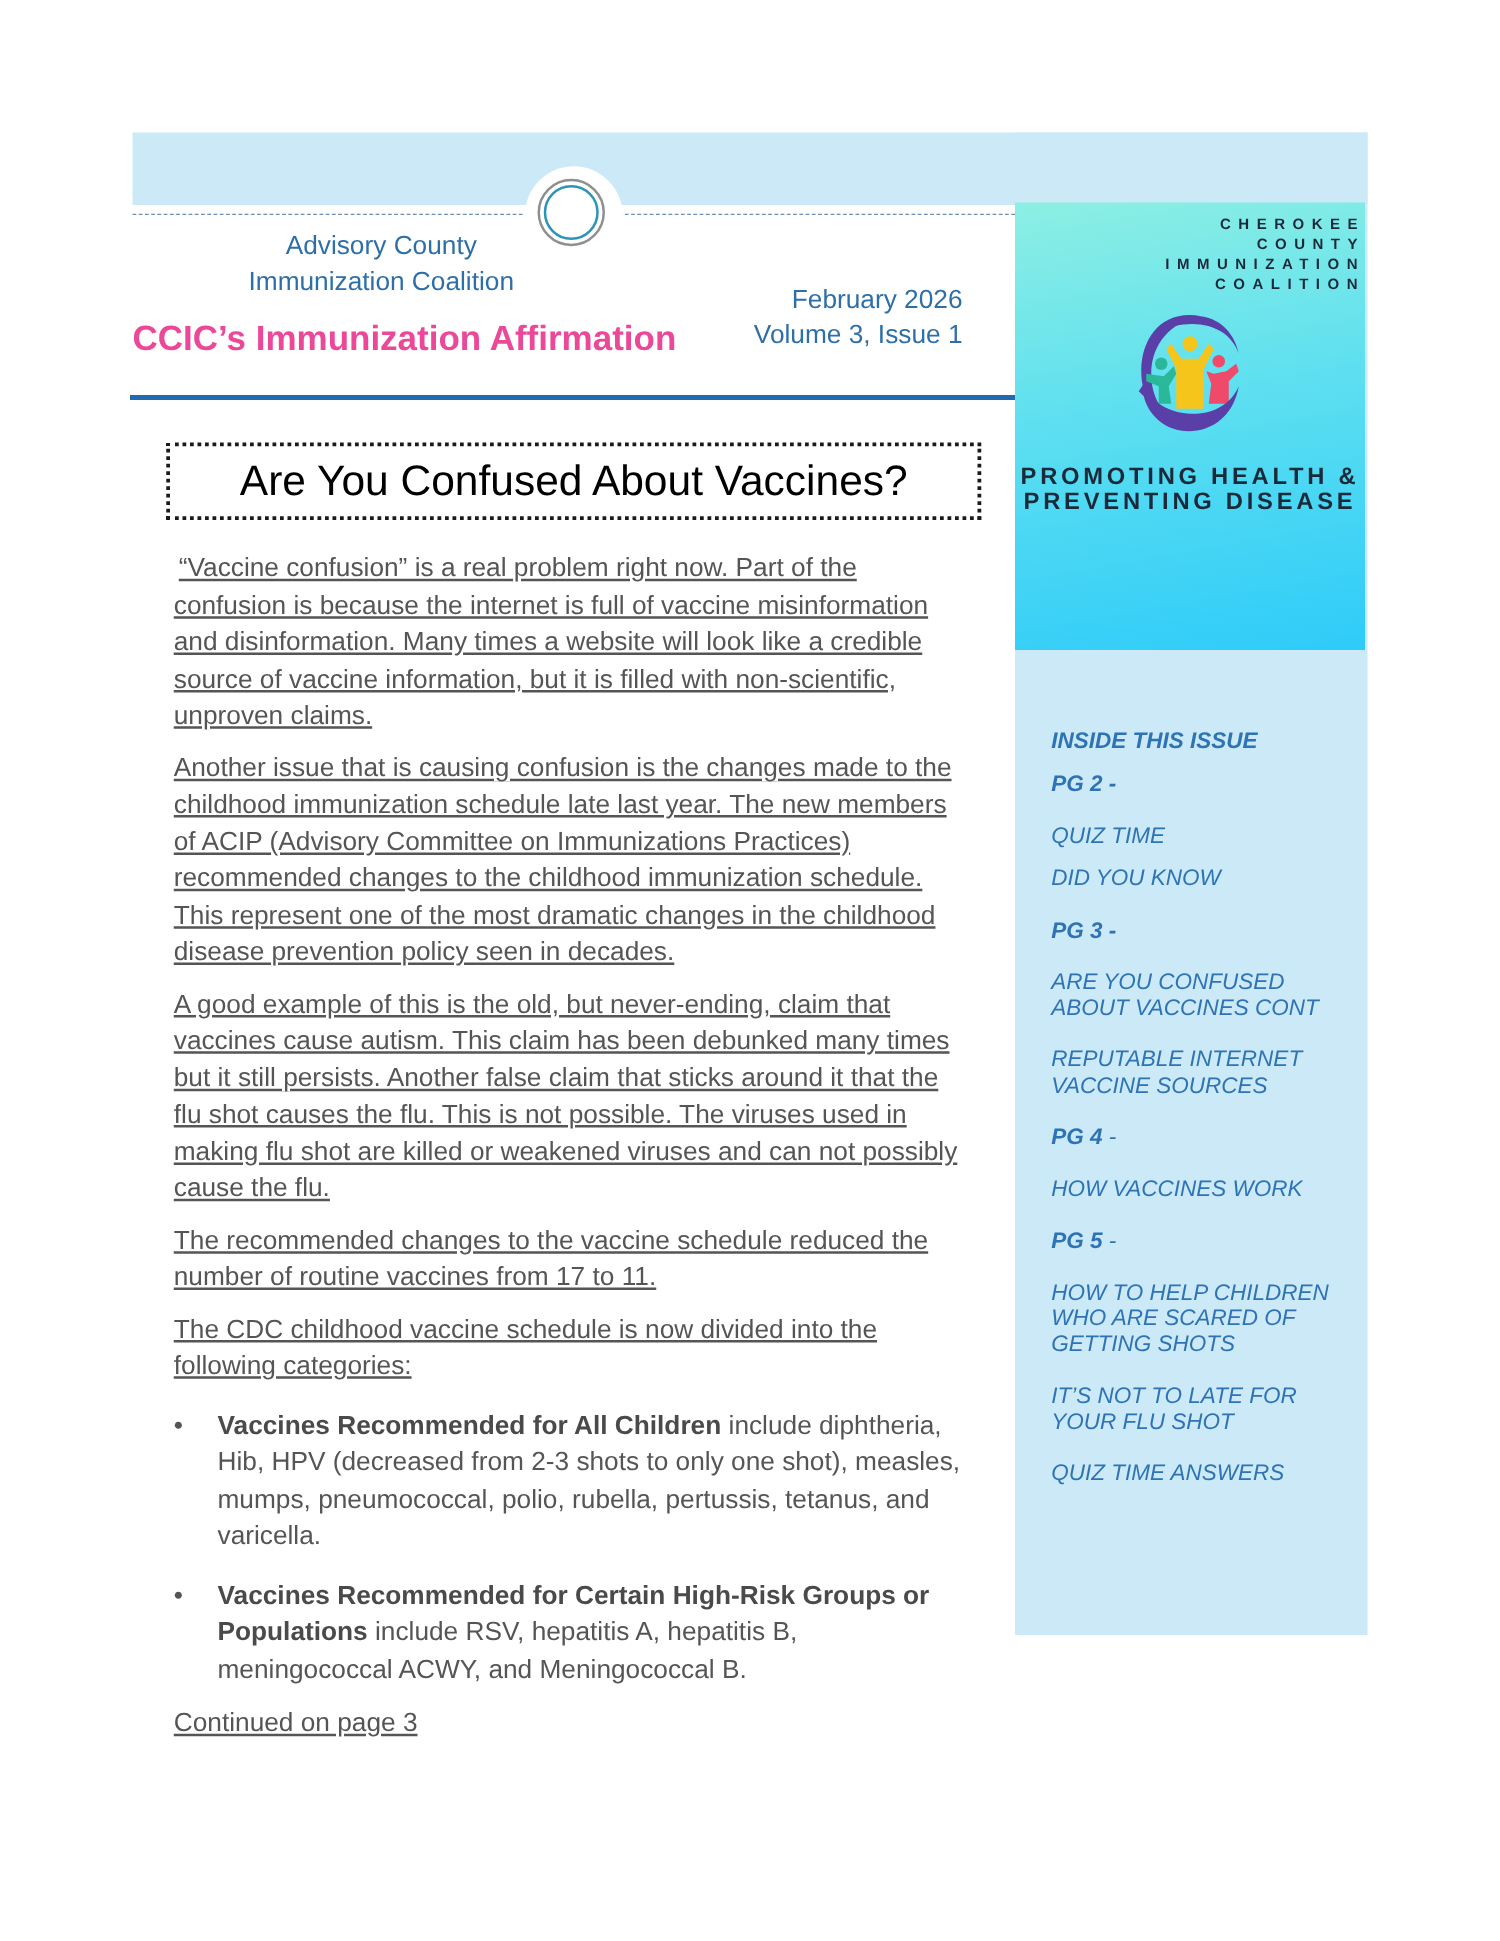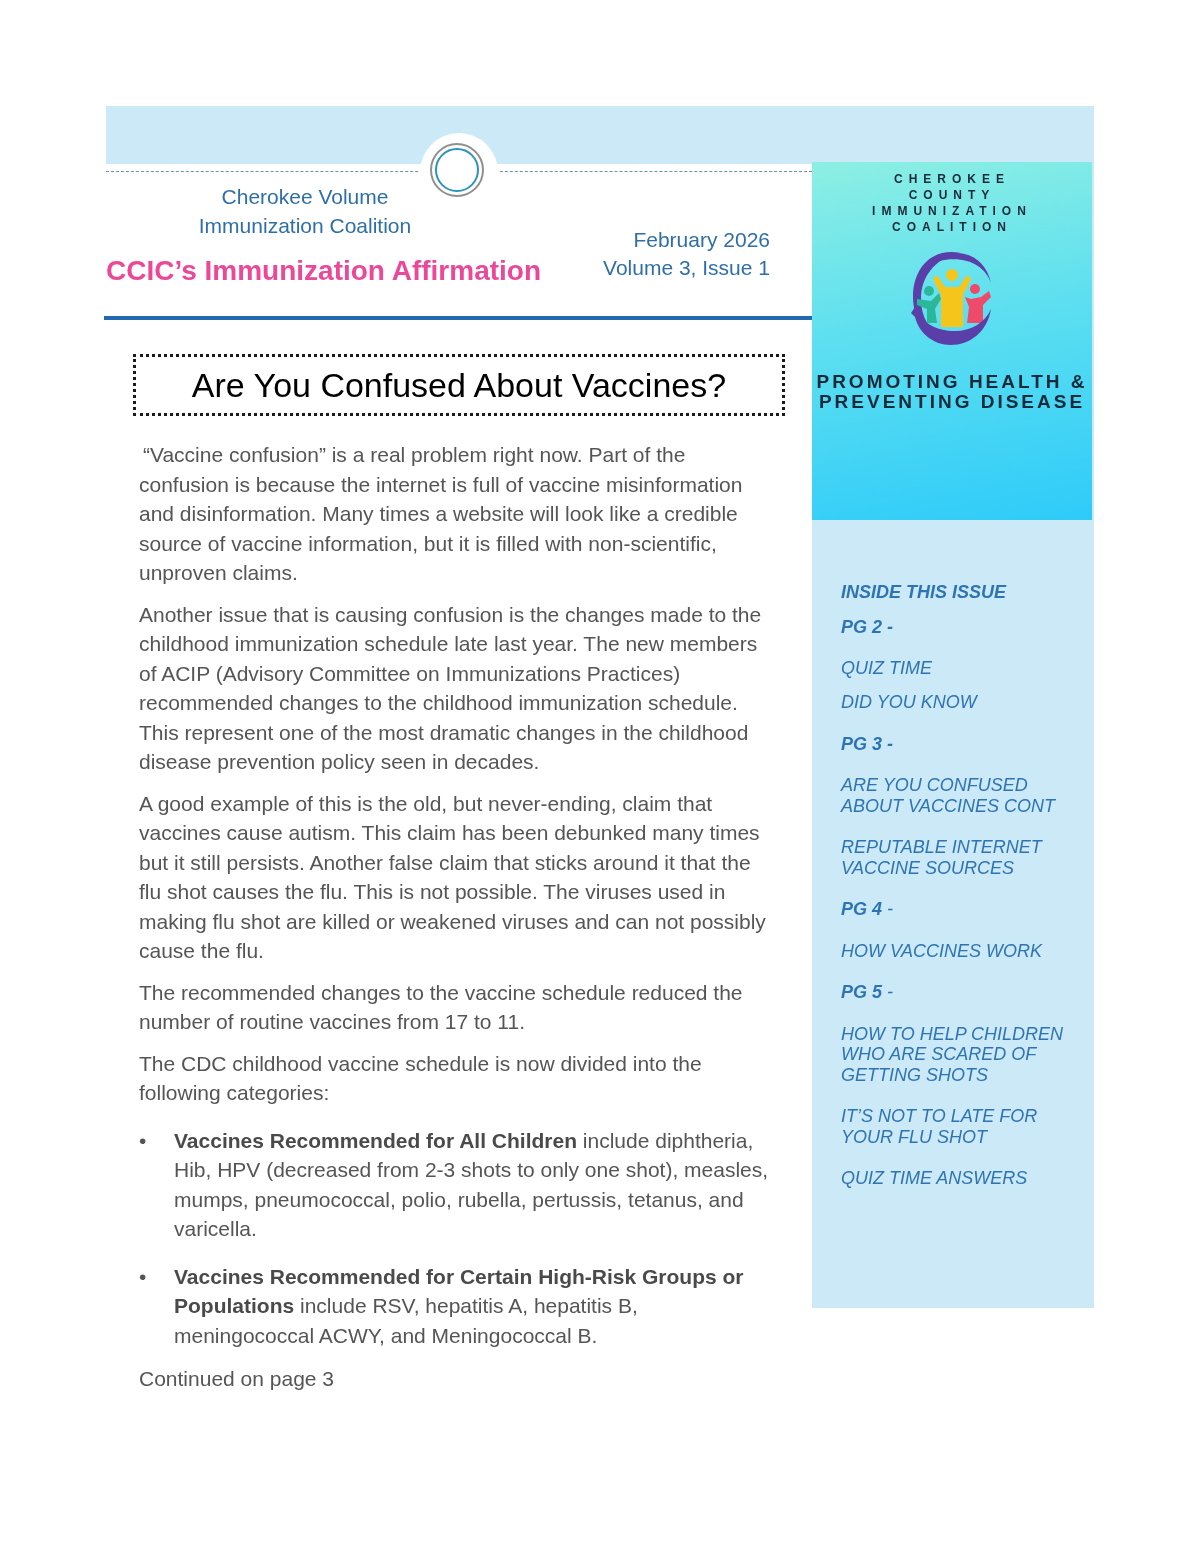--- a/index.html
+++ b/index.html
@@ -47,40 +47,40 @@
       border: 3px dotted #1a1a1a; box-sizing: border-box;
       display: flex; align-items: center; justify-content: center;
     }
     .headline {
       color: #000000; font-size: 34px;
     }
     .article {
       position: absolute; left: 139px; top: 440px; width: 630px;
       color: #555555; font-size: 21px; line-height: 29.5px;
     }
-    .article p { margin: 0 0 12px 0; }
+    .article p { margin: 0 0 12px 0; text-decoration: underline; }
     .article ul { list-style: none; margin: 0; padding: 0; }
     .article li { position: relative; padding-left: 35px; margin: 18px 0 14px 0; }
     .article li .bullet { position: absolute; left: 0; top: 0; }
     .article strong { color: #4a4a4a; }
     .cont { margin-top: 6px; }
 
     .sidebar {
       position: absolute; left: 812px; top: 106px; width: 282px; height: 1202px;
       background: #cbe9f6;
     }
     .brand-panel {
       position: absolute; left: 812px; top: 162px; width: 280px; height: 358px;
       background: linear-gradient(170deg, #8defe3 0%, #5ddff0 45%, #2ecbf9 100%);
       text-align: center; color: #1b2a3a;
     }
     .brand-org {
       margin-top: 9px; font-size: 12px; font-weight: bold; letter-spacing: 6px; line-height: 16px;
     }
-    .brand-org span { display: block; }
+    .brand-org span { display: block; text-align: right; }
     .brand-abbr {
       margin-top: 20px; font-size: 26px; font-weight: bold; letter-spacing: 4px;
     }
     .brand-logo { display: block; margin: 12px auto 0 auto; }
     .brand-tagline {
       margin-top: 25px; font-size: 19px; font-weight: bold; letter-spacing: 3px; line-height: 20px;
     }
     .brand-tagline span { display: block; }
     .toc {
       position: absolute; left: 841px; top: 582px; width: 240px;
@@ -96,21 +96,21 @@
 <body>
 
 <div class="top-band"></div>
 <div class="dashed-line"></div>
 <div class="emblem-bg"></div>
 <div class="emblem">
   <div class="emblem-inner"></div>
 </div>
 
 <div class="org-name">
-  <div>Cherokee  Volume</div>
+  <div>Advisory  County</div>
   <div>Immunization Coalition</div>
 </div>
 <div class="issue-info">
   <div>February  2026</div>
   <div>Volume 3, Issue  1</div>
 </div>
 <div class="pub-title">CCIC’s Immunization Affirmation</div>
 <div class="title-rule"></div>
 
 <div class="headline-box">

